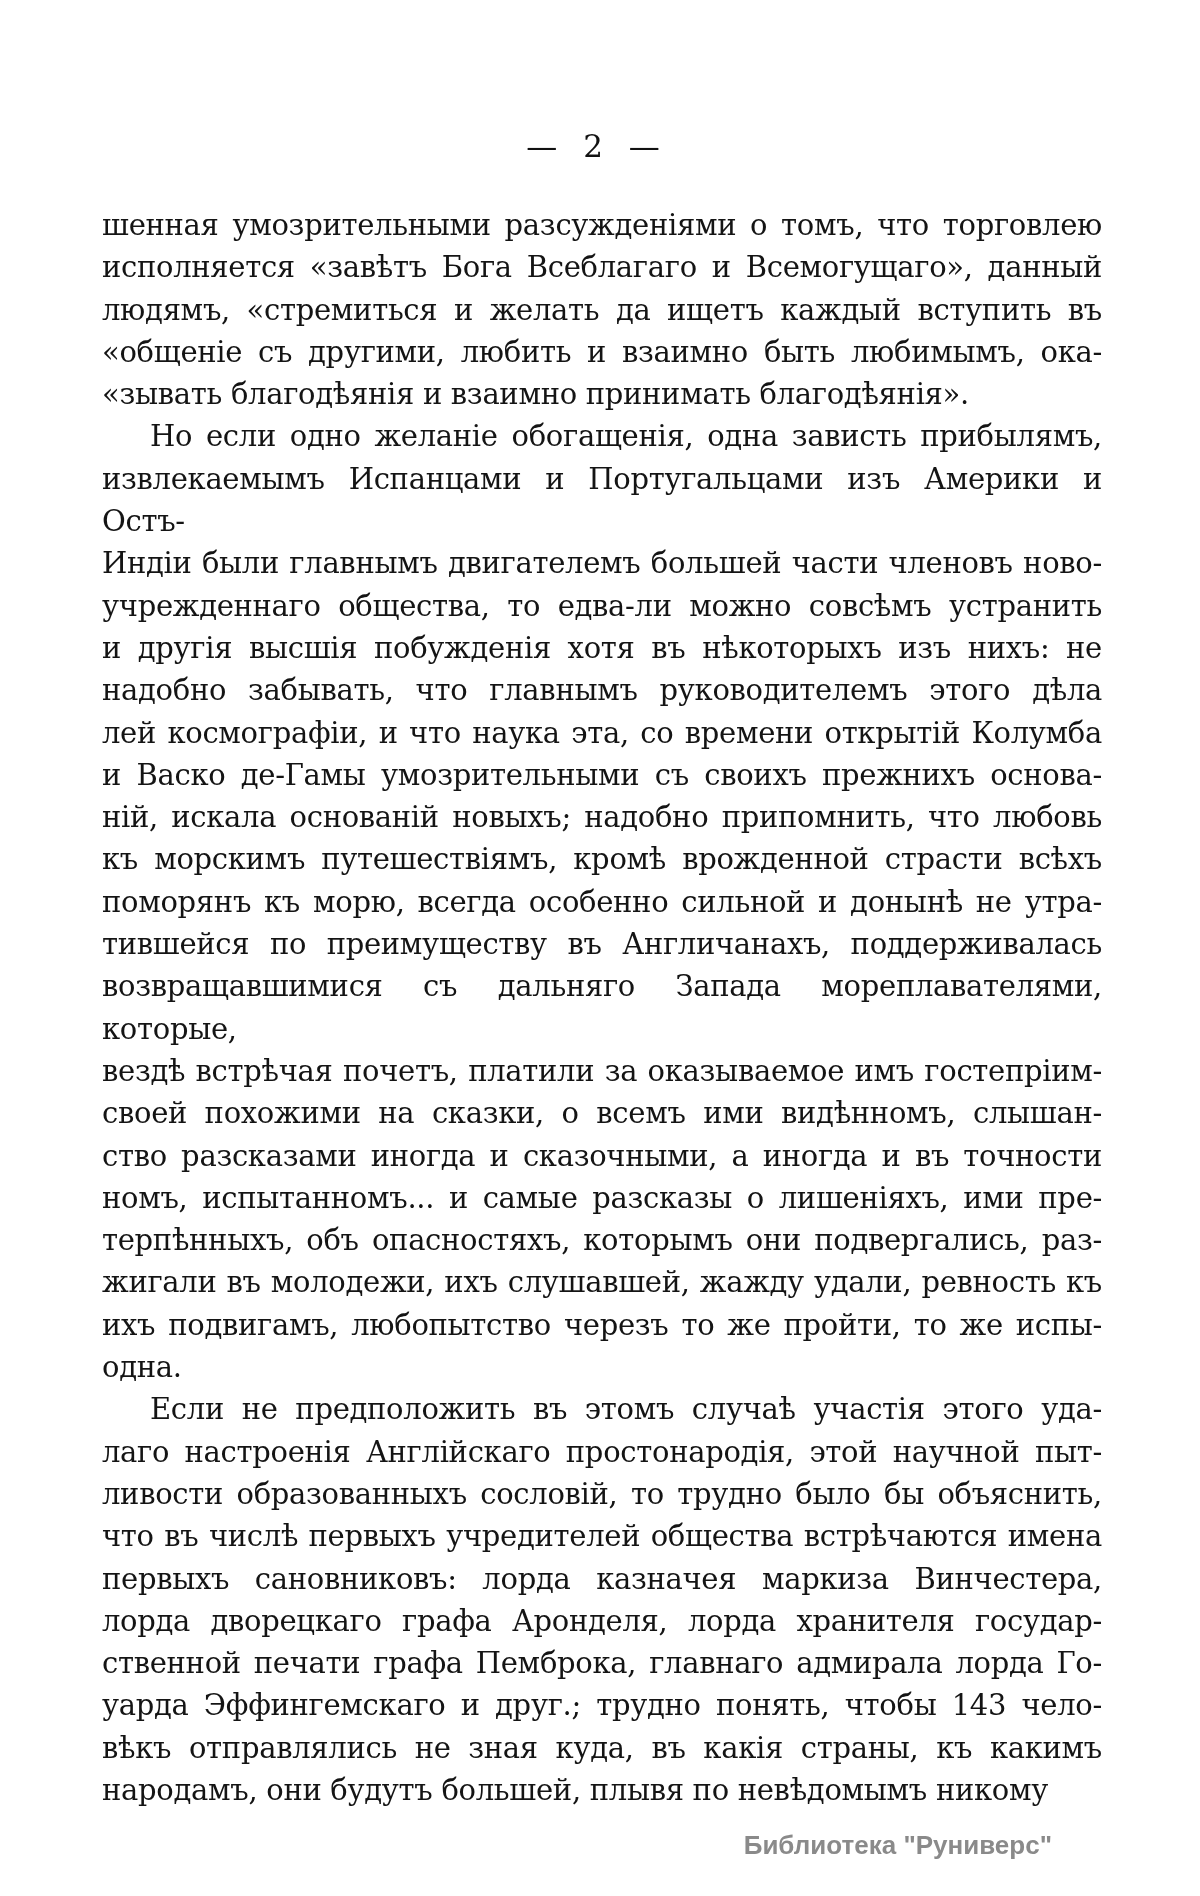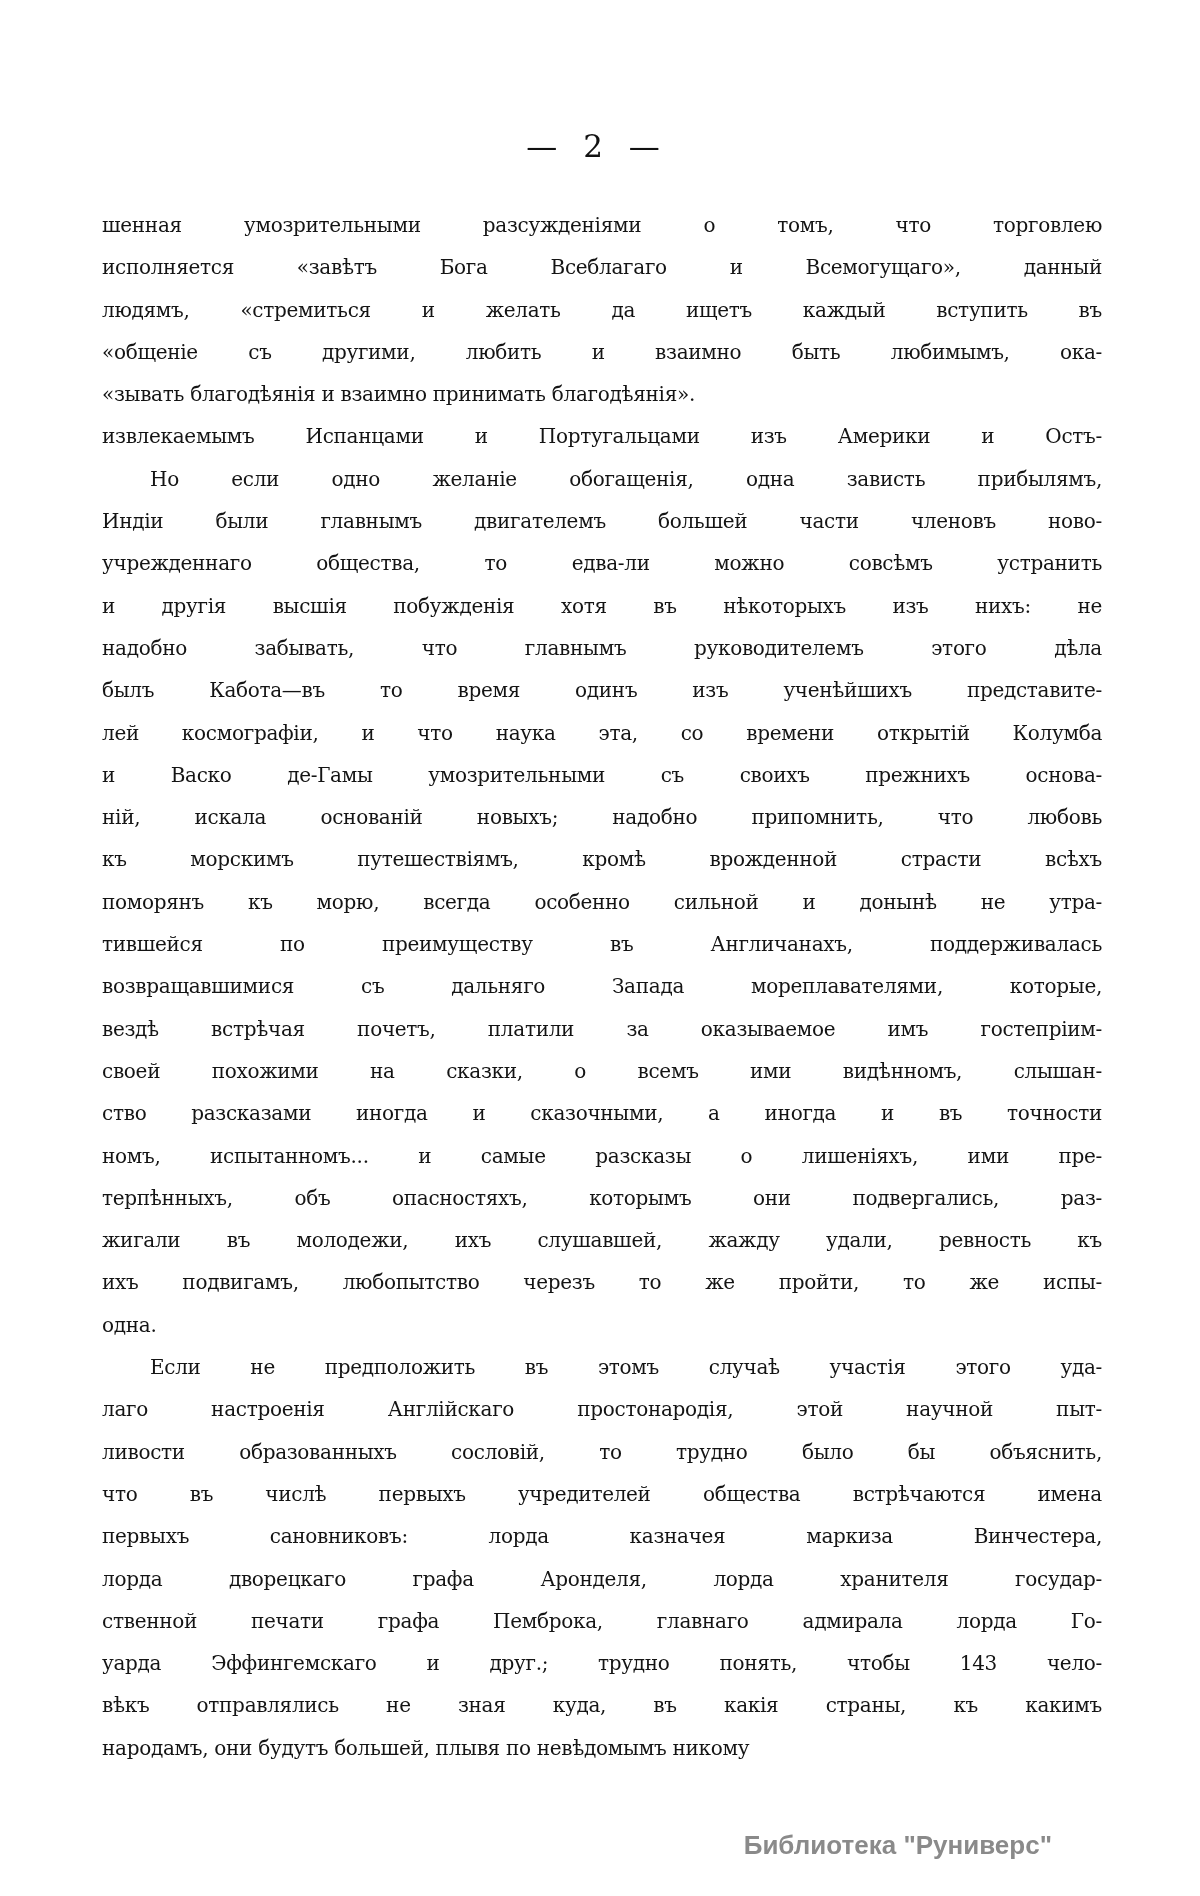--- a/index.html
+++ b/index.html
@@ -20,21 +20,21 @@
     text-align: center;
     font-size: 31px;
     word-spacing: 16px;
     color: #111111;
   }
   .text-block {
     position: absolute;
     left: 102px;
     top: 204px;
     width: 1000px;
-    font-size: 20px;
+    font-size: 29px;
     line-height: 42.3px;
     letter-spacing: -0.3px;
   }
   .para { margin: 0; padding: 0; }
   .ln {
     text-align: justify;
     text-align-last: justify;
   }
   .ln.last { text-align-last: left; }
   .ln.indent { padding-left: 48px; }
@@ -59,27 +59,26 @@
 
     <div class="para">
       <div class="ln">шенная умозрительными разсужденіями о томъ, что торговлею</div>
       <div class="ln">исполняется «завѣтъ Бога Всеблагаго и Всемогущаго», данный</div>
       <div class="ln">людямъ, «стремиться и желать да ищетъ каждый вступить въ</div>
       <div class="ln">«общеніе съ другими, любить и взаимно быть любимымъ, ока-</div>
       <div class="ln last">«зывать благодѣянія и взаимно принимать благодѣянія».</div>
     </div>
 
     <div class="para">
+      <div class="ln indent">Но если одно желаніе обогащенія, одна зависть прибылямъ,</div>
       <div class="ln">извлекаемымъ Испанцами и Португальцами изъ Америки и Остъ-</div>
-      <div class="ln indent">Но если одно желаніе обогащенія, одна зависть прибылямъ,</div>
       <div class="ln">Индіи были главнымъ двигателемъ большей части членовъ ново-</div>
       <div class="ln">учрежденнаго общества, то едва-ли можно совсѣмъ устранить</div>
       <div class="ln">и другія высшія побужденія хотя въ нѣкоторыхъ изъ нихъ: не</div>
       <div class="ln">надобно забывать, что главнымъ руководителемъ этого дѣла</div>
-      <div class="ln">былъ Кабота—въ то время одинъ изъ ученѣйшихъ представите-</div>
       <div class="ln">лей космографіи, и что наука эта, со времени открытій Колумба</div>
       <div class="ln">и Васко де-Гамы умозрительными съ своихъ прежнихъ основа-</div>
       <div class="ln">ній, искала основаній новыхъ; надобно припомнить, что любовь</div>
       <div class="ln">къ морскимъ путешествіямъ, кромѣ врожденной страсти всѣхъ</div>
       <div class="ln">поморянъ къ морю, всегда особенно сильной и донынѣ не утра-</div>
       <div class="ln">тившейся по преимуществу въ Англичанахъ, поддерживалась</div>
       <div class="ln">возвращавшимися съ дальняго Запада мореплавателями, которые,</div>
       <div class="ln">вездѣ встрѣчая почетъ, платили за оказываемое имъ гостепріим-</div>
       <div class="ln">своей похожими на сказки, о всемъ ими видѣнномъ, слышан-</div>
       <div class="ln">ство разсказами иногда и сказочными, а иногда и въ точности</div>

